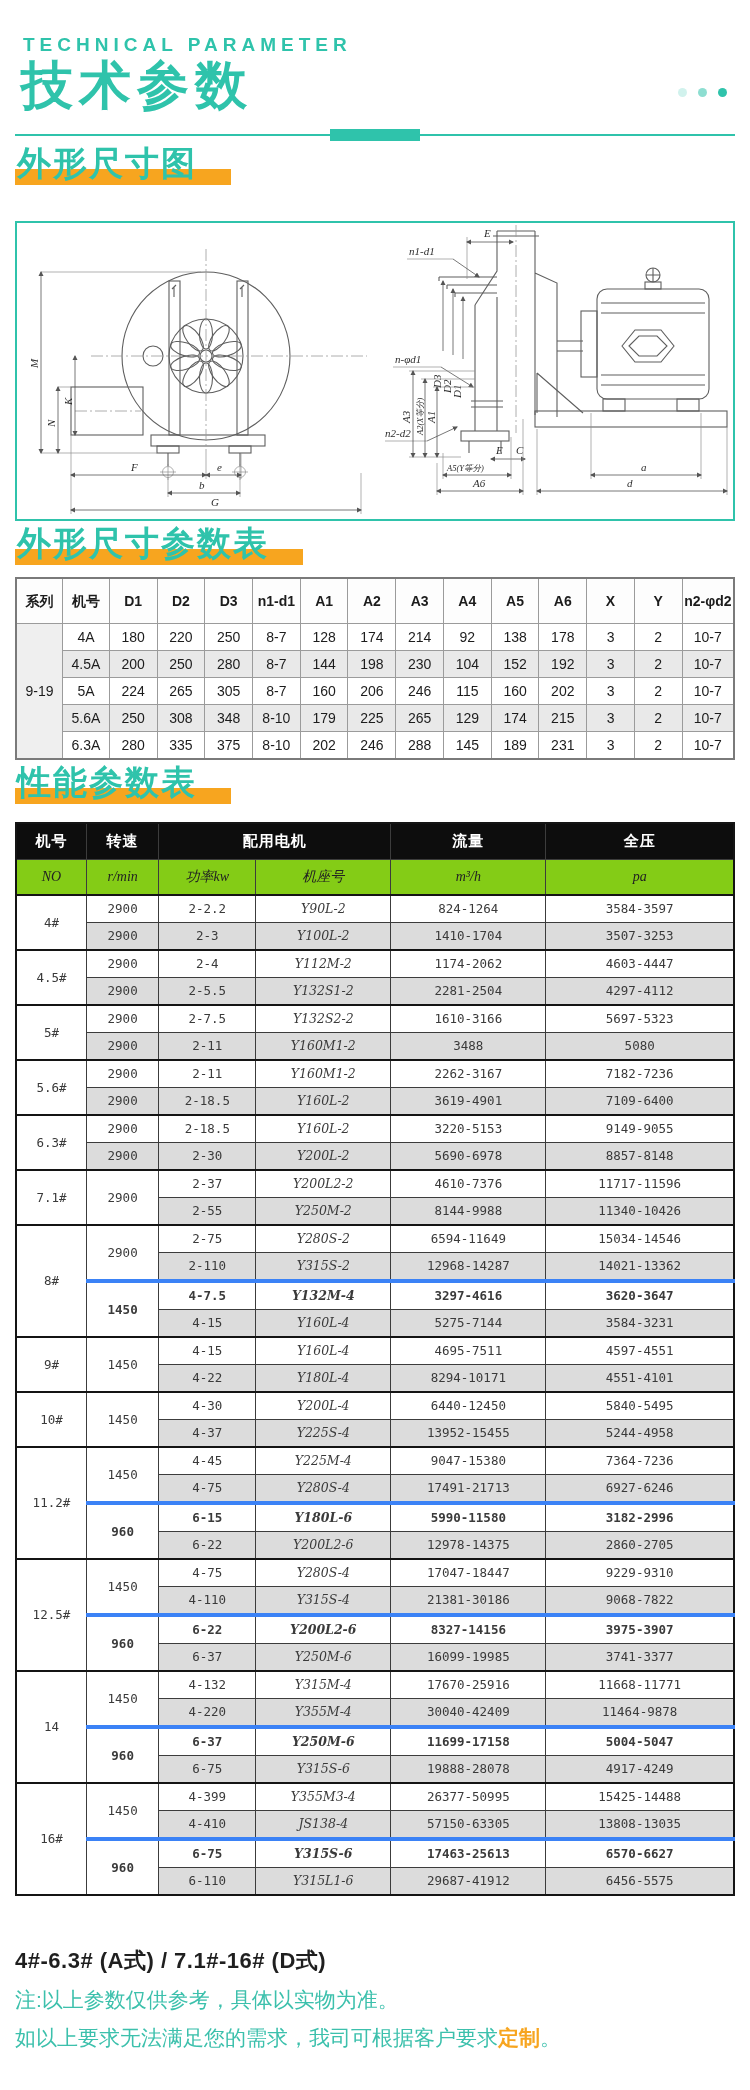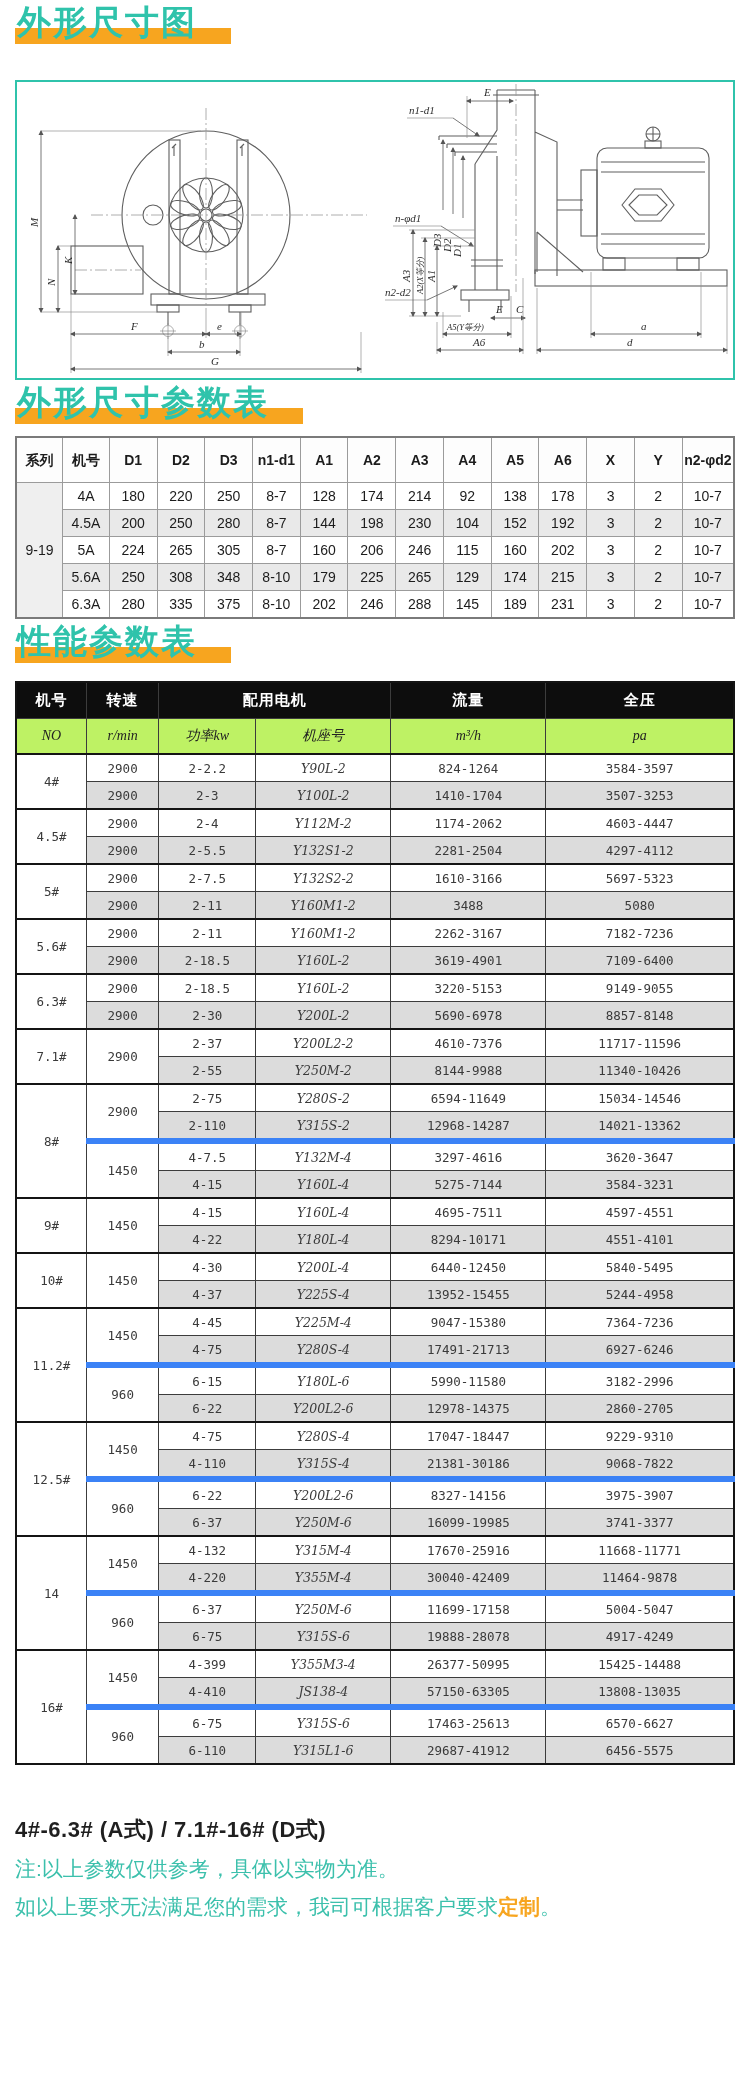--- a/index.html
+++ b/index.html
@@ -40,39 +40,51 @@
   .dim-table th,.dim-table td{border:1px solid #9b9b9b;text-align:center;padding:0;}
   .dim-table th{height:44px;font-weight:700;background:#fdfdfd;line-height:1.15;margin-top:16px;}
   .dim-table td{height:26px;background:#fff;}
   .dim-table tr.alt td{background:#e9e9e9;}
   .dim-table td.series{background:#efefef;font-weight:400;}
 
   
   .perf-table{margin-top:16px;border:2px solid #141414;color:#3a3a3a;}
   .perf-table th,.perf-table td{border:1px solid #3c3c3c;text-align:center;padding:0;}
   .perf-table thead tr.h1 th{background:#0d0d0d;color:#fff;font-size:15px;font-weight:700;height:35px;letter-spacing:1px;}
-  .perf-table thead tr.h2 th{background:#bef264;height:34px;font:italic 14px "Liberation Serif",serif;font-weight:400;color:#222;}
+  .perf-table thead tr.h2 th{background:#84cc16;height:34px;font:italic 14px "Liberation Serif",serif;font-weight:400;color:#222;}
   .perf-table td{height:26px;font-family:"DejaVu Sans Mono",monospace;font-size:12.5px;background:#fff;}
   .perf-table tr.alt td{background:#dcdcdc;}
   .perf-table td.no-cell,.perf-table td.rpm-merged{background:#fff;}
   .perf-table tr.gstart td{border-top:2px solid #141414;}
-  .perf-table td.bstart{border-top:6px solid #3b82f6;}
+  .perf-table td.bstart{border-top:4px solid #3b82f6;font-weight:bold;}
   .perf-table td.frame{font-style:italic;font-family:"DejaVu Serif",serif;}
 
   
   .model-note{margin-top:50px;font-size:22px;font-weight:700;color:#1f1f1f;letter-spacing:.5px;}
   .note{font-size:21px;color:#3cc0ac;margin-top:10px;line-height:1.35;}
   .note .custom{color:var(--orange);font-weight:700;font-family:Liberation Serif, serif;}
   :root{--teal:#2fc3ab;--orange:#f7a51f;}
 </style>
 </head>
 <body>
 
 <div class="page">
 
+  <div class="hdr">
+    <div class="eyebrow">TECHNICAL PARAMETER</div>
+    <div class="main-title">技术参数</div>
+    <div class="dots">
+      <span class="d1"></span>
+      <span class="d2"></span>
+      <span class="d3"></span>
+    </div>
+    <div class="divider">
+        <span class="mid"></span>
+      </div>
+  </div>
 
   <h2 class="sec sec1"><span class="hl">外形尺寸图</span></h2>
 
   <div class="draw-box">
     <svg viewBox="0 0 716 292" width="716" height="292">
       <defs>
         <marker id="arr" viewBox="0 0 10 10" refX="8" refY="5" markerWidth="6.5" markerHeight="6.5" orient="auto-start-reverse">
           <path d="M0 0 L10 5 L0 10 z" fill="#555"></path>
         </marker>
       </defs>

